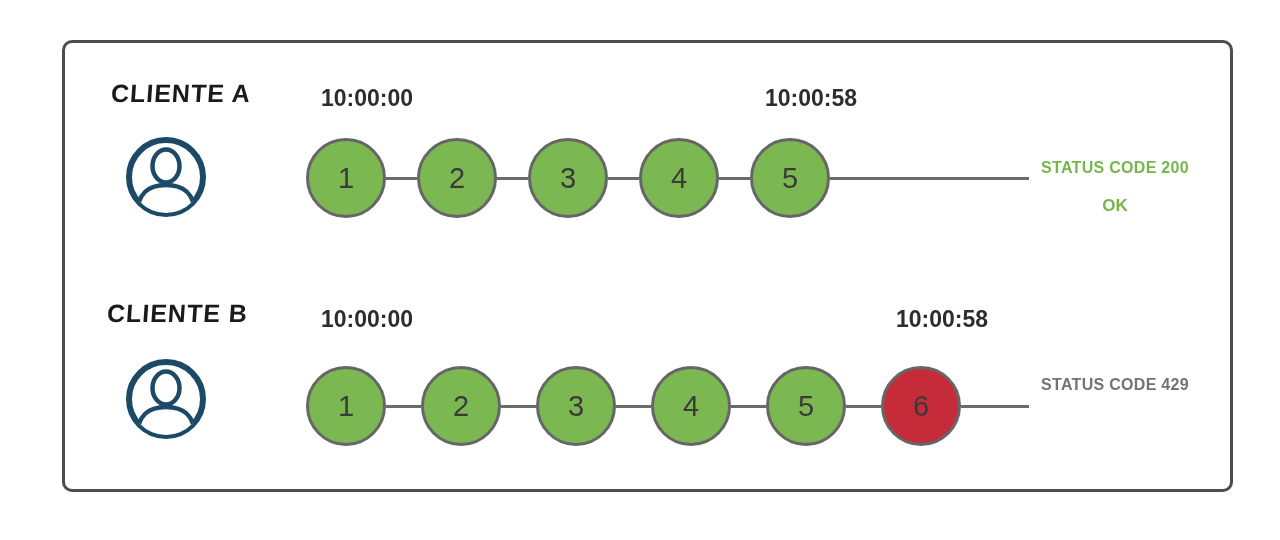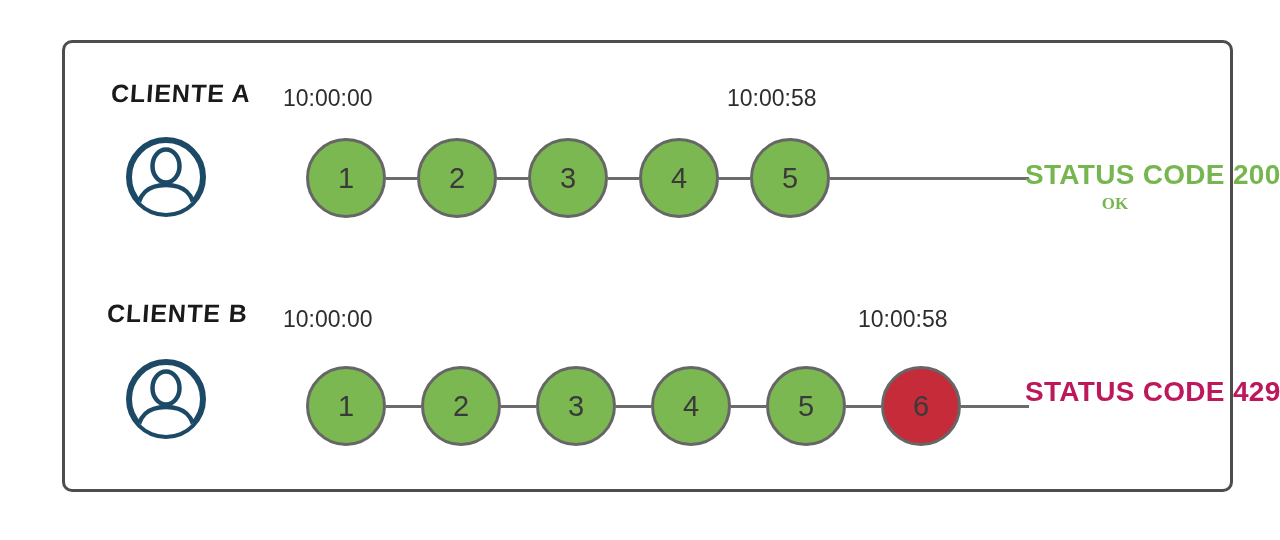--- a/index.html
+++ b/index.html
@@ -19,22 +19,22 @@
     position: absolute; font-weight: bold; font-size: 25px;
     letter-spacing: 1px; color: #1a1a1a; transform: skewX(-4deg);
     white-space: nowrap;
   }
   .label-a { left: 46px; top: 36px; }
   .label-b { left: 42px; top: 256px; }
   .avatar { position: absolute; width: 84px; height: 84px; }
   .avatar-a { left: 59px; top: 92px; }
   .avatar-b { left: 59px; top: 314px; }
   .timestamp {
-    position: absolute; width: 130px; text-align: left;
-    font-weight: normal; font-size: 23px; white-space: nowrap;
+    position: absolute; width: 130px; text-align: right;
+    font-weight: bold; font-size: 23px; white-space: nowrap;
   }
   .ts-a-start { left: 218px; top: 42px; }
   .ts-a-end   { left: 662px; top: 42px; }
   .ts-b-start { left: 218px; top: 263px; }
   .ts-b-end   { left: 793px; top: 263px; }
   .timeline {
     position: absolute; left: 241px; width: 723px; height: 80px;
     display: flex; align-items: center;
   }
   .tl-a { top: 95px; }
@@ -48,22 +48,22 @@
   }
   .connector { height: 3px; flex: 0 0 auto; }
   .tl-a .connector { width: 31px; }
   .tl-b .connector { width: 35px; }
   .connector.tail { flex: 1 1 auto; width: auto; }
   .status-block {
     position: absolute; width: 180px; text-align: center; line-height: 1.15;
   }
   .status-a { left: 960px; top: 116px; }
   .status-b { left: 960px; top: 333px; }
-  .status-code { font-size: 28px; font-weight: bold; letter-spacing: 0.3px; white-space: nowrap; }
-  .status-text { font-size: 17px; font-weight: bold; margin-top: 3px; white-space: nowrap; font-family: Liberation Serif, serif; }
+  .status-code { font-size: 16px; font-weight: bold; letter-spacing: 0.3px; white-space: nowrap; }
+  .status-text { font-size: 17px; font-weight: bold; margin-top: 19px; white-space: nowrap; }
 </style>
 </head>
 <body>
 
 <div class="canvas">
   <div class="panel" style="border-color: rgb(77, 77, 77);">
 
     <div class="client-label label-a" style="color: rgb(26, 26, 26);">CLIENTE A</div>
 
     <div class="avatar avatar-a" style="color: rgb(28, 73, 102);">
@@ -130,18 +130,18 @@
         <div class="node" style="background: rgb(124, 184, 82); border-color: rgb(102, 102, 102);">3</div>
         <div class="connector" style="background: rgb(107, 107, 107);"></div>
         <div class="node" style="background: rgb(124, 184, 82); border-color: rgb(102, 102, 102);">4</div>
         <div class="connector" style="background: rgb(107, 107, 107);"></div>
         <div class="node" style="background: rgb(124, 184, 82); border-color: rgb(102, 102, 102);">5</div>
         <div class="connector" style="background: rgb(107, 107, 107);"></div>
         <div class="node" style="background: rgb(198, 43, 58); border-color: rgb(102, 102, 102);">6</div>
         <div class="connector tail" style="background: rgb(107, 107, 107);"></div>
       </div>
 
-    <div class="status-block status-b" style="color: #be185d;">
+    <div class="status-block status-b" style="color: #737373;">
       <div class="status-code">STATUS CODE 429</div>
     </div>
 
   </div>
 </div>
 
 </body></html>

